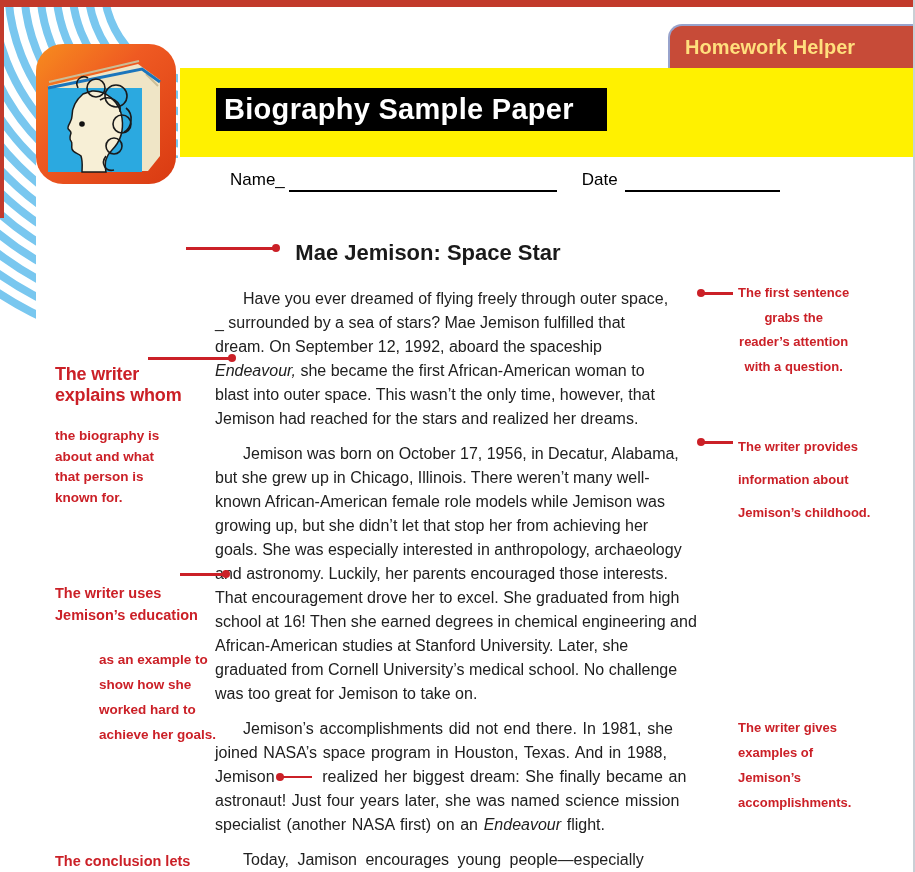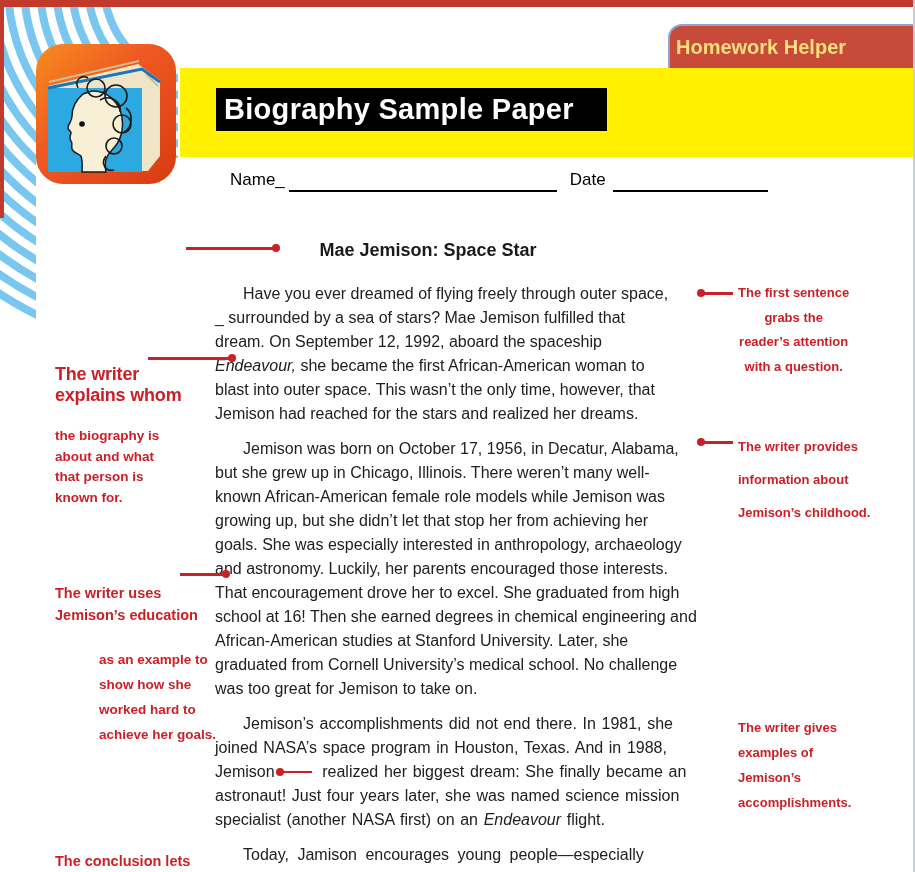--- a/index.html
+++ b/index.html
@@ -19,32 +19,32 @@
   .banner { position:absolute; left:180px; top:68px; width:735px; height:89px; background:var(--yellow,#FFF100); }
   .titlebox {
     position:absolute; left:216px; top:88px; width:391px; height:43px; background:#000;
     color:#fff; font-weight:bold; font-size:29px; line-height:43px; padding-left:8px;
     box-sizing:border-box; letter-spacing:.3px; white-space:nowrap;
   }
   .badge {
     position:absolute; left:668px; top:24px; width:247px; height:44px; box-sizing:border-box;
     background:var(--badge_red,#C74B38); border:2px solid #98A3CC; border-right:none; border-bottom:none;
     border-top-left-radius:14px; color:var(--badge_text,#FFDF7D); font-weight:bold; font-size:20px;
-    line-height:42px; padding-left:6px; white-space:nowrap;
+    line-height:42px; padding-left:15px; white-space:nowrap;
   }
 
   .nameline { position:absolute; left:230px; top:166px; height:26px; display:flex; align-items:flex-end; font-size:17px; color:#000; }
   .nameline .lbl { line-height:24px; }
   .blank { display:inline-block; border-bottom:2px solid #000; height:22px; }
   .b1 { width:268px; margin-left:4px; }
   .b2 { width:155px; margin-left:7px; }
-  .dlabel { margin-left:13px; }
+  .dlabel { margin-left:25px; }
 
   .essay { position:absolute; left:215px; top:240px; width:484px; color:#202020; font-size:16px; }
-  .essay h2 { margin:0 0 21px 0; font-size:18px; font-weight:bold; text-align:center; padding-right:58px; color:#1a1a1a; }
+  .essay h2 { margin:0 0 21px 0; font-size:22px; font-weight:bold; text-align:center; padding-right:58px; color:#1a1a1a; }
   .essay p { margin:0 0 11px 0; line-height:24px; white-space:pre-line; text-indent:28px; }
   .essay p.just3 { word-spacing:1.2px; }
   .essay p.just4 { word-spacing:4px; margin-bottom:0; }
   .essay i { font-style:italic; }
 
   .note { position:absolute; color:var(--note_red,#CB2027); font-weight:bold; white-space:pre-line; }
   .n-l1 { left:55px; top:237px; font-size:13.5px; line-height:25px; }
   .n-l2 { left:55px; top:346px; }
   .n-l2 .big   { font-size:18px;  line-height:21px; letter-spacing:-.2px; }
   .n-l2 .small { font-size:13.5px; line-height:20.5px; margin-top:2px; }

